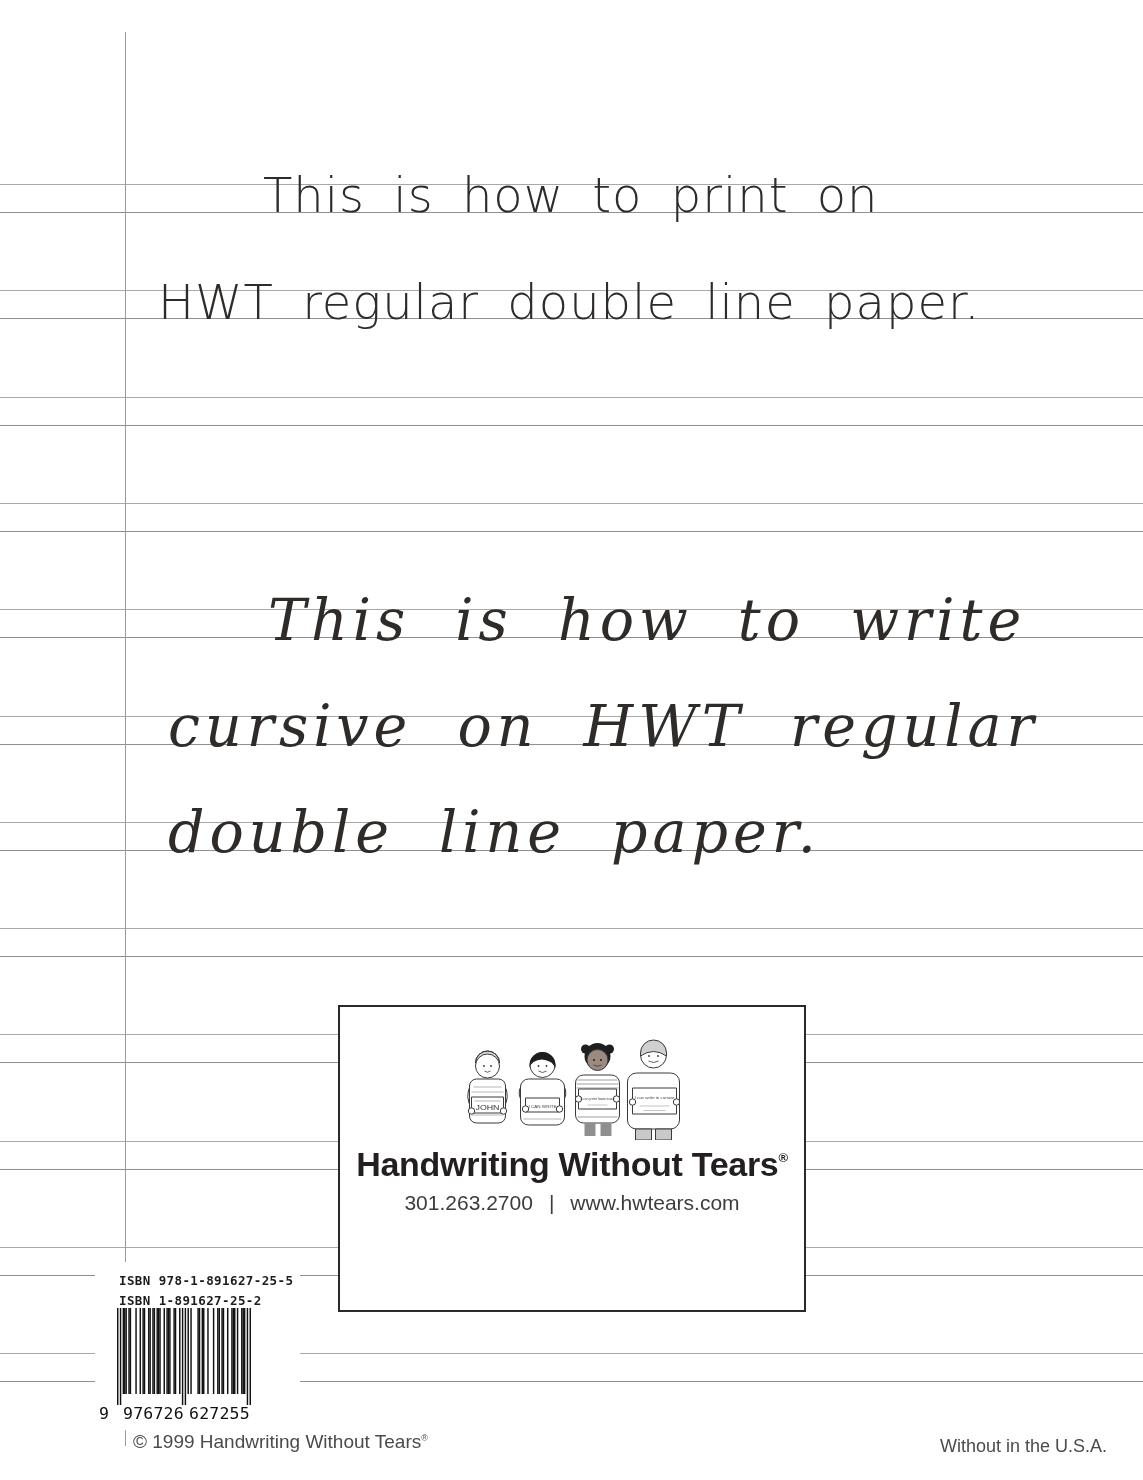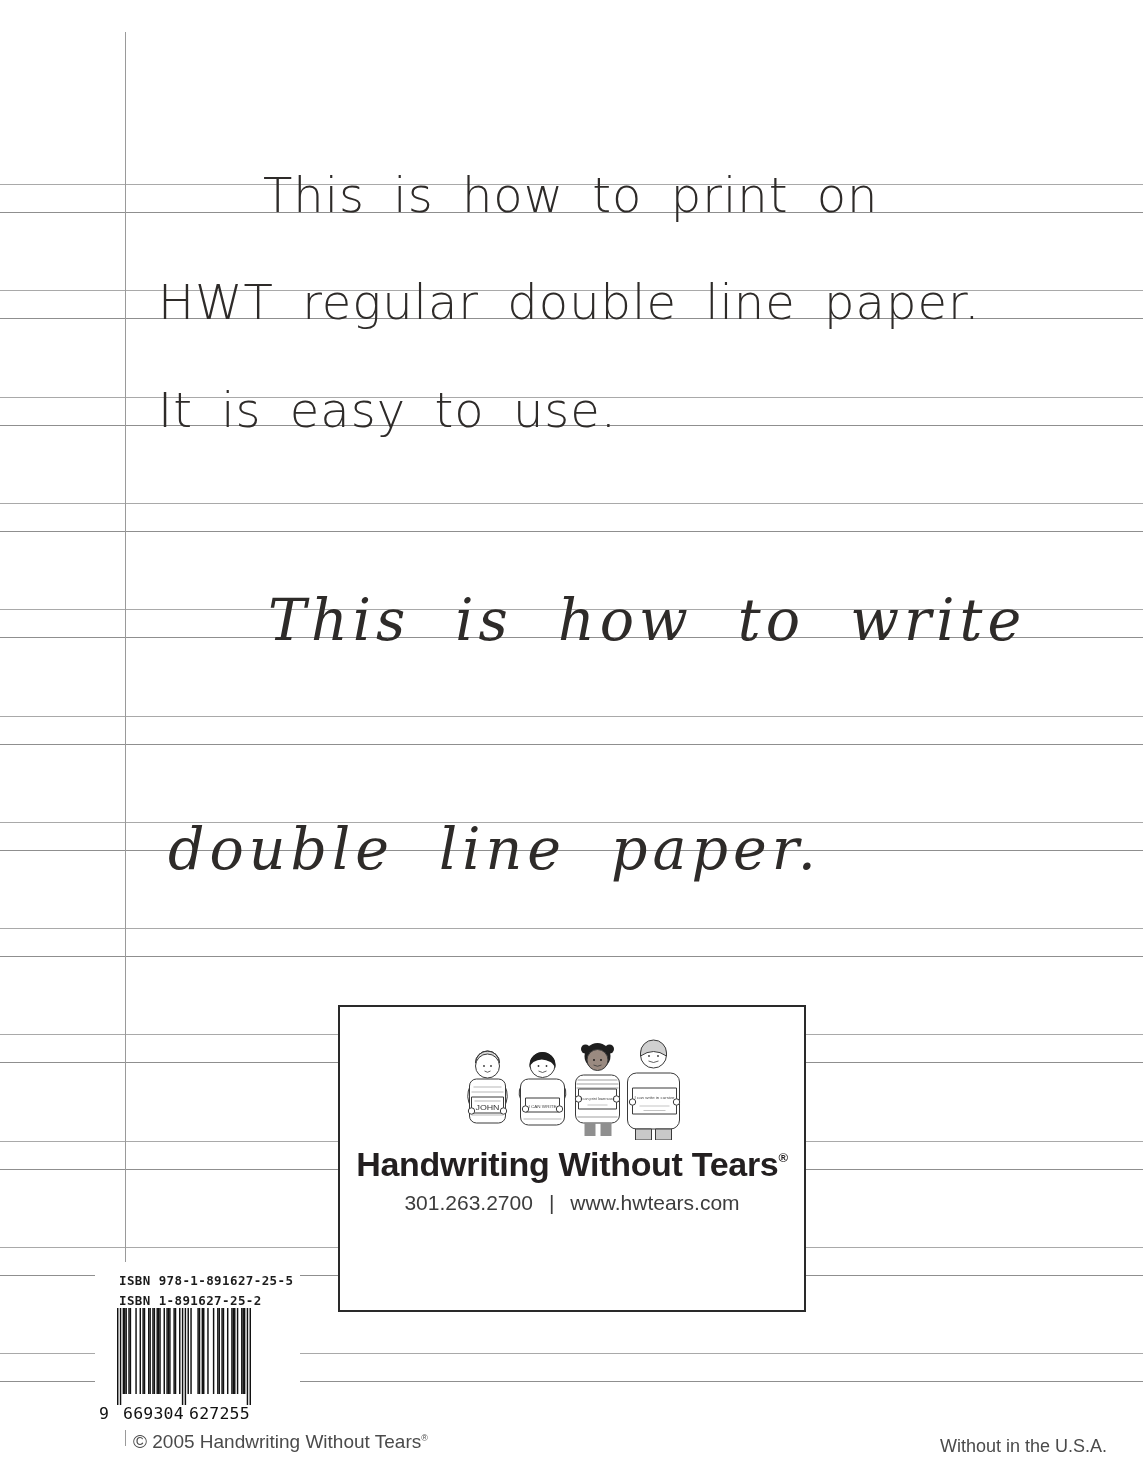--- a/index.html
+++ b/index.html
@@ -14,21 +14,21 @@
   .margin-line{position:absolute;left:125px;top:32px;width:1px;height:1414px;background:#9a9a9a;z-index:1;}
   
   .hw{position:absolute;z-index:2;white-space:nowrap;line-height:1;color:var(--ink,#2e2b29);}
   .hw.print{font-family:"DejaVu Sans",sans-serif;font-weight:300;font-size:48px;letter-spacing:1px;word-spacing:12px;}
   .hw.cursive{font-family:"DejaVu Serif",serif;font-style:italic;font-weight:400;font-size:57px;letter-spacing:5px;word-spacing:22px;}
   .pl1{left:263px;top:171px;}
   .pl2{left:158px;top:278px;}
   .pl3{left:158px;top:386px;}
   .cl1{left:268px;top:592px;}
   .cl2{left:168px;top:698px;}
-  .cl3{left:168px;top:804px;margin-top:17px;}
+  .cl3{left:168px;top:804px;}
   
   .info-box{
     position:absolute;left:338px;top:1005px;width:468px;height:307px;box-sizing:border-box;
     background:#fff;border:2px solid #2a2a2a;z-index:3;
     display:flex;flex-direction:column;align-items:center;padding-top:21px;
     color:var(--black,#231f20);
   }
   .box-title{font-weight:bold;font-size:31px;line-height:37px;text-align:center;letter-spacing:0.2px;}
   .kids-svg{margin-top:7px;display:block;}
   .brand{font-weight:bold;font-size:34px;line-height:36px;letter-spacing:-0.3px;white-space:nowrap;}
@@ -81,23 +81,23 @@
       <div class="rule base" style="top: 1169px;"></div>
       <div class="rule mid" style="top: 1247px;"></div>
       <div class="rule base" style="top: 1275px;"></div>
       <div class="rule mid" style="top: 1353px;"></div>
       <div class="rule base" style="top: 1381px;"></div>
     </div>
   <div class="margin-line"></div>
 
   <div class="hw print pl1">This is how to print on</div>
   <div class="hw print pl2">HWT regular double line paper.</div>
-  <div class="hw print pl3">It is easy to use.</div>
 
   <div class="hw cursive cl1">This is how to write</div>
+  <div class="hw cursive cl2">cursive on HWT regular</div>
   <div class="hw cursive cl3">double line paper.</div>
 
   <div class="info-box">
     <div class="box-title">
     </div>
 
     <svg class="kids-svg" width="235" height="105" viewBox="0 0 230 105" fill="none">
 
       <g stroke="#3a3a3a" stroke-width="1">
         <path d="M13,50 Q7,62 14,73" fill="none"></path>
@@ -229,23 +229,23 @@
         <rect x="117.03" y="0" width="1.45" height="86" fill="#111"></rect>
         <rect x="119.85" y="0" width="1.45" height="86" fill="#111"></rect>
         <rect x="124.08" y="0" width="1.45" height="86" fill="#111"></rect>
         <rect x="125.49" y="0" width="1.45" height="86" fill="#111"></rect>
         <rect x="126.90" y="0" width="1.45" height="86" fill="#111"></rect>
         <rect x="129.72" y="0" width="1.45" height="97" fill="#111"></rect>
         <rect x="132.54" y="0" width="1.45" height="97" fill="#111"></rect>
       </svg>
     <div class="bdigits">
       <span class="d1">9</span>
-      <span class="d2">669304</span>
+      <span class="d2">976726</span>
       <span class="d3">627255</span>
     </div>
   </div>
 
   <div class="copyright">
-    <span>© 2005 Handwriting Without Tears</span><sup>®</sup>
+    <span>© 1999 Handwriting Without Tears</span><sup>®</sup>
   </div>
   <div class="printed">Without in the U.S.A.</div>
 
 </div>
 
 </body></html>

